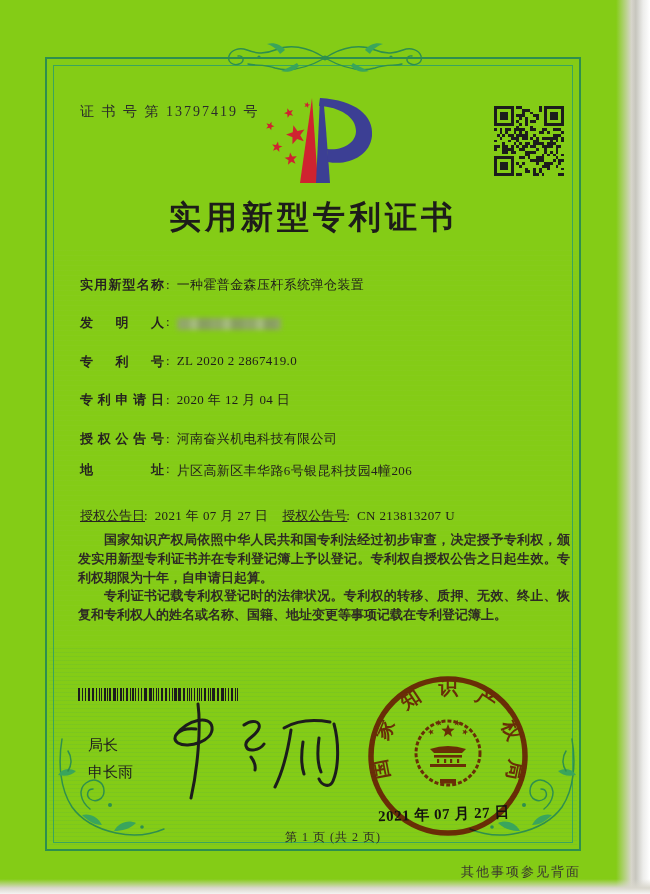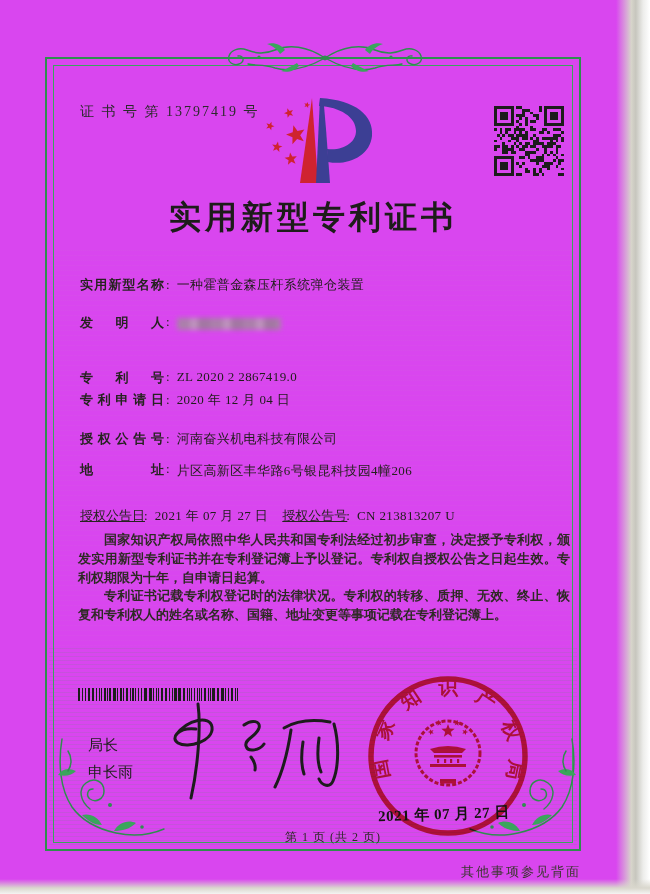--- a/index.html
+++ b/index.html
@@ -1,18 +1,18 @@
 <!DOCTYPE html>
 <html><head>
 <meta charset="utf-8">
 <style>
   html,body{margin:0;padding:0;background:#ffffff;}
   .paper{
     position:relative;width:650px;height:894px;margin:0;
-    background:#d946ef;
+    background:#84cc16;
     overflow:hidden;
     font-family:"Liberation Serif","DejaVu Serif",serif;
     color:#222;
   }
   
   .edge-r{position:absolute;right:0;top:0;width:34px;height:100%;
     background:linear-gradient(to right, rgba(250,246,227,0) 0%, #d7d5cb 45%, #c7c6be 58%, #ededeb 80%, #ffffff 100%);z-index:40;}
   .edge-b{position:absolute;left:0;bottom:0;width:100%;height:15px;
     background:linear-gradient(to bottom, rgba(250,246,227,0) 0%, #d9d7cd 60%, #f4f4f2 100%);z-index:41;}
   
@@ -344,21 +344,21 @@
   <div class="title">实用新型专利证书</div>
 
   <div class="frow" style="top:276px">
     <span class="lbl w6">实用新型名称</span><span class="colon">:</span><span class="val">一种霍普金森压杆系统弹仓装置</span>
   </div>
 
   <div class="frow" style="top:314px">
     <span class="lbl w6">发明人</span><span class="colon">:</span><span class="redact"></span>
   </div>
 
-  <div class="frow" style="top:369px">
+  <div class="frow" style="top:353px">
     <span class="lbl w6">专利号</span><span class="colon">:</span><span class="val">ZL 2020 2 2867419.0</span>
   </div>
 
   <div class="frow" style="top:391px">
     <span class="lbl w6">专利申请日</span><span class="colon">:</span><span class="val">2020 年 12 月 04 日</span>
   </div>
 
   <div class="frow" style="top:430px">
     <span class="lbl w6">授权公告号</span><span class="colon">:</span><span class="val">河南奋兴机电科技有限公司</span>
   </div>

